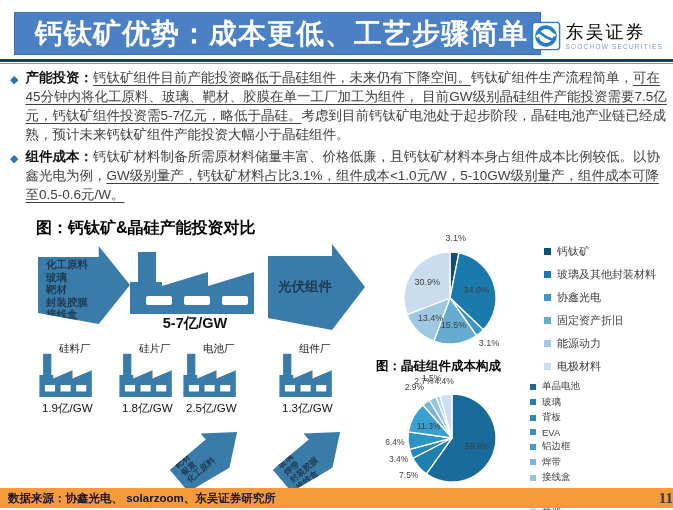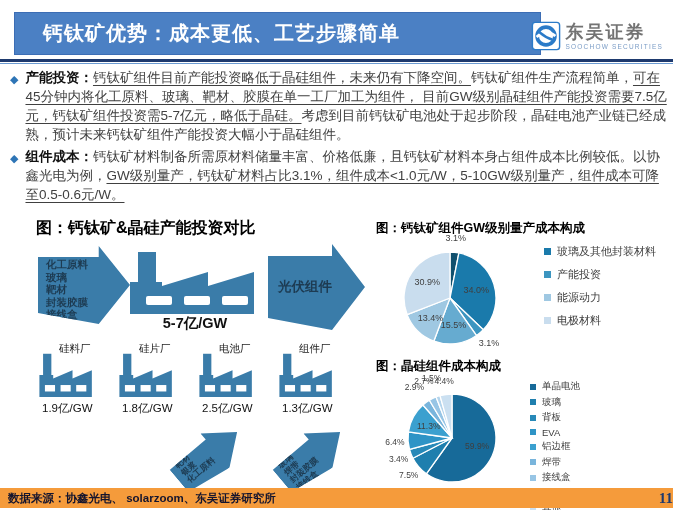--- a/index.html
+++ b/index.html
@@ -6,23 +6,23 @@
     --title-bar:#4b80c4; --rule:#1e3a6e; --orange:#f59b3b;
     --accent:#2e75b6; --db:#3a7ca9; --dt:#1d3b52;
   }
   *{margin:0;padding:0;box-sizing:border-box;}
   body{background:#fff;font-family:"Liberation Sans","DejaVu Sans",sans-serif;}
   #page{position:relative;width:673px;height:510px;background:#fff;overflow:hidden;}
 
   
   .title-bar{position:absolute;left:14px;top:12px;width:527px;height:43px;background:var(--title-bar);
     border:1px solid #3c6db4;display:flex;align-items:center;}
-  .title-bar span{color:#fff;font-weight:bold;font-size:20px;padding-left:28px;letter-spacing:1px;}
+  .title-bar span{color:#fff;font-weight:bold;font-size:28px;padding-left:20px;letter-spacing:1px;}
   .logo{position:absolute;right:10px;top:21px;display:flex;align-items:center;gap:5px;}
-  .logo-cn{font-size:18px;font-weight:bold;color:#737373;letter-spacing:2px;line-height:18px;}
+  .logo-cn{font-size:18px;font-weight:normal;color:#000000;letter-spacing:2px;line-height:18px;}
   .logo-en{font-size:6.5px;color:#7a9cc6;letter-spacing:1.2px;margin-top:2px;}
   .rule1{position:absolute;left:0;top:59px;width:673px;height:3px;background:var(--rule);}
   .rule2{position:absolute;left:0;top:63px;width:673px;height:1px;background:#6b9bd2;}
 
   
   .bullets{position:absolute;left:6px;top:68px;width:662px;}
   .bullet{display:flex;font-size:13.5px;line-height:19px;color:#404040;margin-bottom:3px;}
   .diamond{color:var(--accent);font-size:11px;margin:2px 7px 0 4px;flex:0 0 auto;}
   .btext{display:inline;}
   .btext .bold{font-weight:bold;color:#111;}
@@ -143,21 +143,21 @@
       <span class="fname">硅片厂</span>
       <svg viewBox="0 0 60 50">
         <rect x="4" y="3" width="9" height="25" fill="#3a7ca9"></rect>
         <path d="M0,50 L0,26 L15,26 L15,30 L36,21 L36,30 L57,21 L57,50 Z" fill="#3a7ca9"></path>
         <rect x="6" y="37" width="11" height="7" fill="#fff"></rect>
           <rect x="23" y="37" width="11" height="7" fill="#fff"></rect>
           <rect x="40" y="37" width="11" height="7" fill="#fff"></rect>
       </svg>
       <span class="fcost">1.8亿/GW</span>
     </div>
-    <div class="fcell" style="left:168px">
+    <div class="fcell" style="left:152px">
       <span class="fname">电池厂</span>
       <svg viewBox="0 0 60 50">
         <rect x="4" y="3" width="9" height="25" fill="#3a7ca9"></rect>
         <path d="M0,50 L0,26 L15,26 L15,30 L36,21 L36,30 L57,21 L57,50 Z" fill="#3a7ca9"></path>
         <rect x="6" y="37" width="11" height="7" fill="#fff"></rect>
           <rect x="23" y="37" width="11" height="7" fill="#fff"></rect>
           <rect x="40" y="37" width="11" height="7" fill="#fff"></rect>
       </svg>
       <span class="fcost">2.5亿/GW</span>
     </div>
@@ -184,43 +184,50 @@
       <div class="lines">
           <div>玻璃</div>
           <div>焊带</div>
           <div>封装胶膜</div>
           <div>接线盒</div>
         </div>
     </div>
   </div>
 
   <div class="rcol">
-    <div class="c-title" style="top:2px">图：钙钛矿组件GW级别量产成本构成</div>
     <svg class="pie" style="top:10px" width="190" height="130">
         <path d="M78,70 L78,24 A46,46 0 0 1 86.90327553033957,24.86983619760663 Z" fill="#10506e" stroke="#fff" stroke-width="1.3"></path>
         <text x="83.81468253655947" y="13.483368148062759" text-anchor="middle" font-size="9" fill="#3f3f3f">3.1%</text>
         <path d="M78,70 L86.90327553033957,24.86983619760663 A46,46 0 0 1 111.33404398860415,101.69923518581803 Z" fill="#1a7aab" stroke="#fff" stroke-width="1.3"></path>
         <text x="104.30222982587523" y="64.63622655813543" text-anchor="middle" font-size="9" fill="#3f3f3f">34.0%</text>
         <path d="M78,70 L111.33404398860415,101.69923518581803 A46,46 0 0 1 104.56834435742431,107.55160553299046 Z" fill="#3c95c0" stroke="#fff" stroke-width="1.3"></path>
         <text x="117.1219355423645" y="118.22736073903803" text-anchor="middle" font-size="9" fill="#3f3f3f">3.1%</text>
         <path d="M78,70 L104.56834435742431,107.55160553299046 A46,46 0 0 1 61.87542127120207,113.08129479041685 Z" fill="#66abd0" stroke="#fff" stroke-width="1.3"></path>
         <text x="81.54520427352836" y="100.37136325905153" text-anchor="middle" font-size="9" fill="#3f3f3f">15.5%</text>
         <path d="M78,70 L61.87542127120207,113.08129479041685 A46,46 0 0 1 35.12472882692229,86.66466686840911 Z" fill="#9fc8e2" stroke="#fff" stroke-width="1.3"></path>
         <text x="58.60686083355176" y="92.63838469097627" text-anchor="middle" font-size="9" fill="#3f3f3f">13.4%</text>
         <path d="M78,70 L35.12472882692229,86.66466686840911 A46,46 0 0 1 77.99999999999999,24 Z" fill="#c9ddee" stroke="#fff" stroke-width="1.3"></path>
         <text x="55.22142582007321" y="57.41486097817628" text-anchor="middle" font-size="9" fill="#3f3f3f">30.9%</text>
       </svg>
     <div class="legend lg1" style="left:172px;top:26px">
         <div class="lg-row">
+          <span class="lg-sq" style="background: rgb(16, 80, 110);"></span>
+          <span class="lg-tx">钙钛矿</span>
+        </div>
+        <div class="lg-row">
           <span class="lg-sq" style="background: rgb(26, 122, 171);"></span>
           <span class="lg-tx">玻璃及其他封装材料</span>
         </div>
         <div class="lg-row">
           <span class="lg-sq" style="background: rgb(60, 149, 192);"></span>
-          <span class="lg-tx">产能投资</span>
+          <span class="lg-tx">协鑫光电</span>
+        </div>
+        <div class="lg-row">
+          <span class="lg-sq" style="background: rgb(102, 171, 208);"></span>
+          <span class="lg-tx">固定资产折旧</span>
         </div>
         <div class="lg-row">
           <span class="lg-sq" style="background: rgb(159, 200, 226);"></span>
           <span class="lg-tx">能源动力</span>
         </div>
         <div class="lg-row">
           <span class="lg-sq" style="background: rgb(201, 221, 238);"></span>
           <span class="lg-tx">电极材料</span>
         </div>
       </div>

